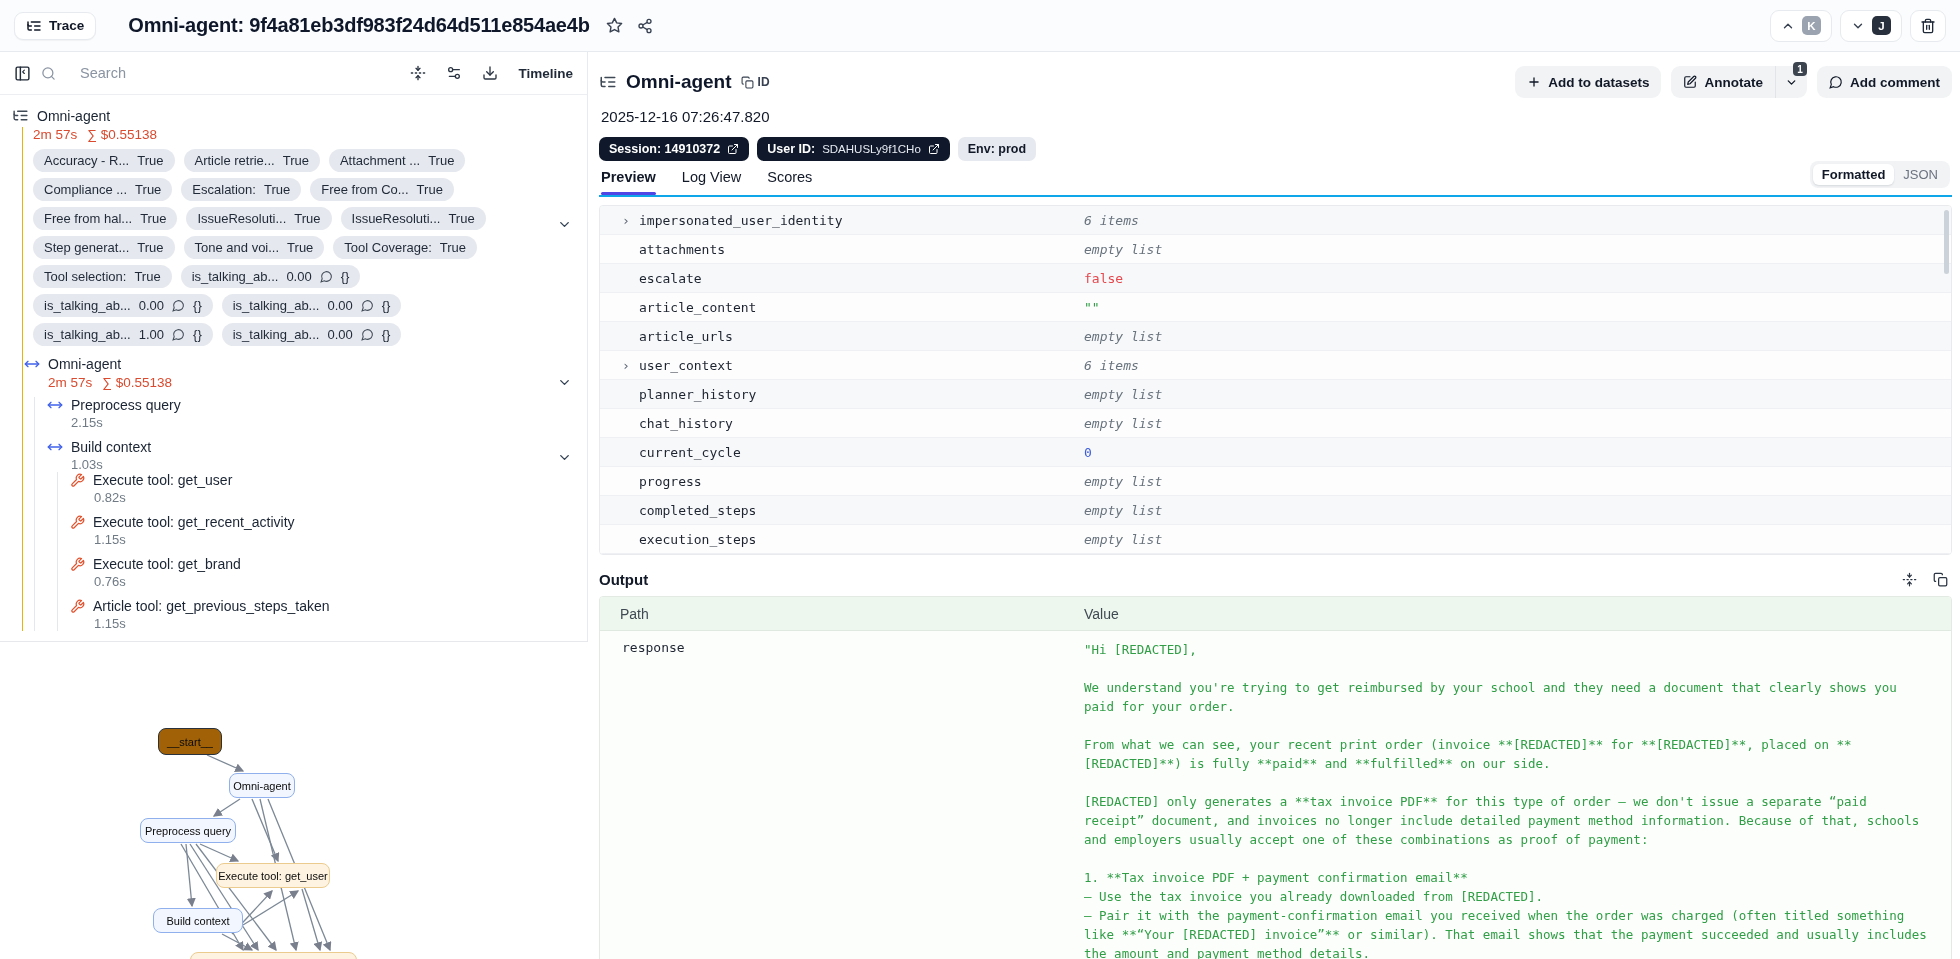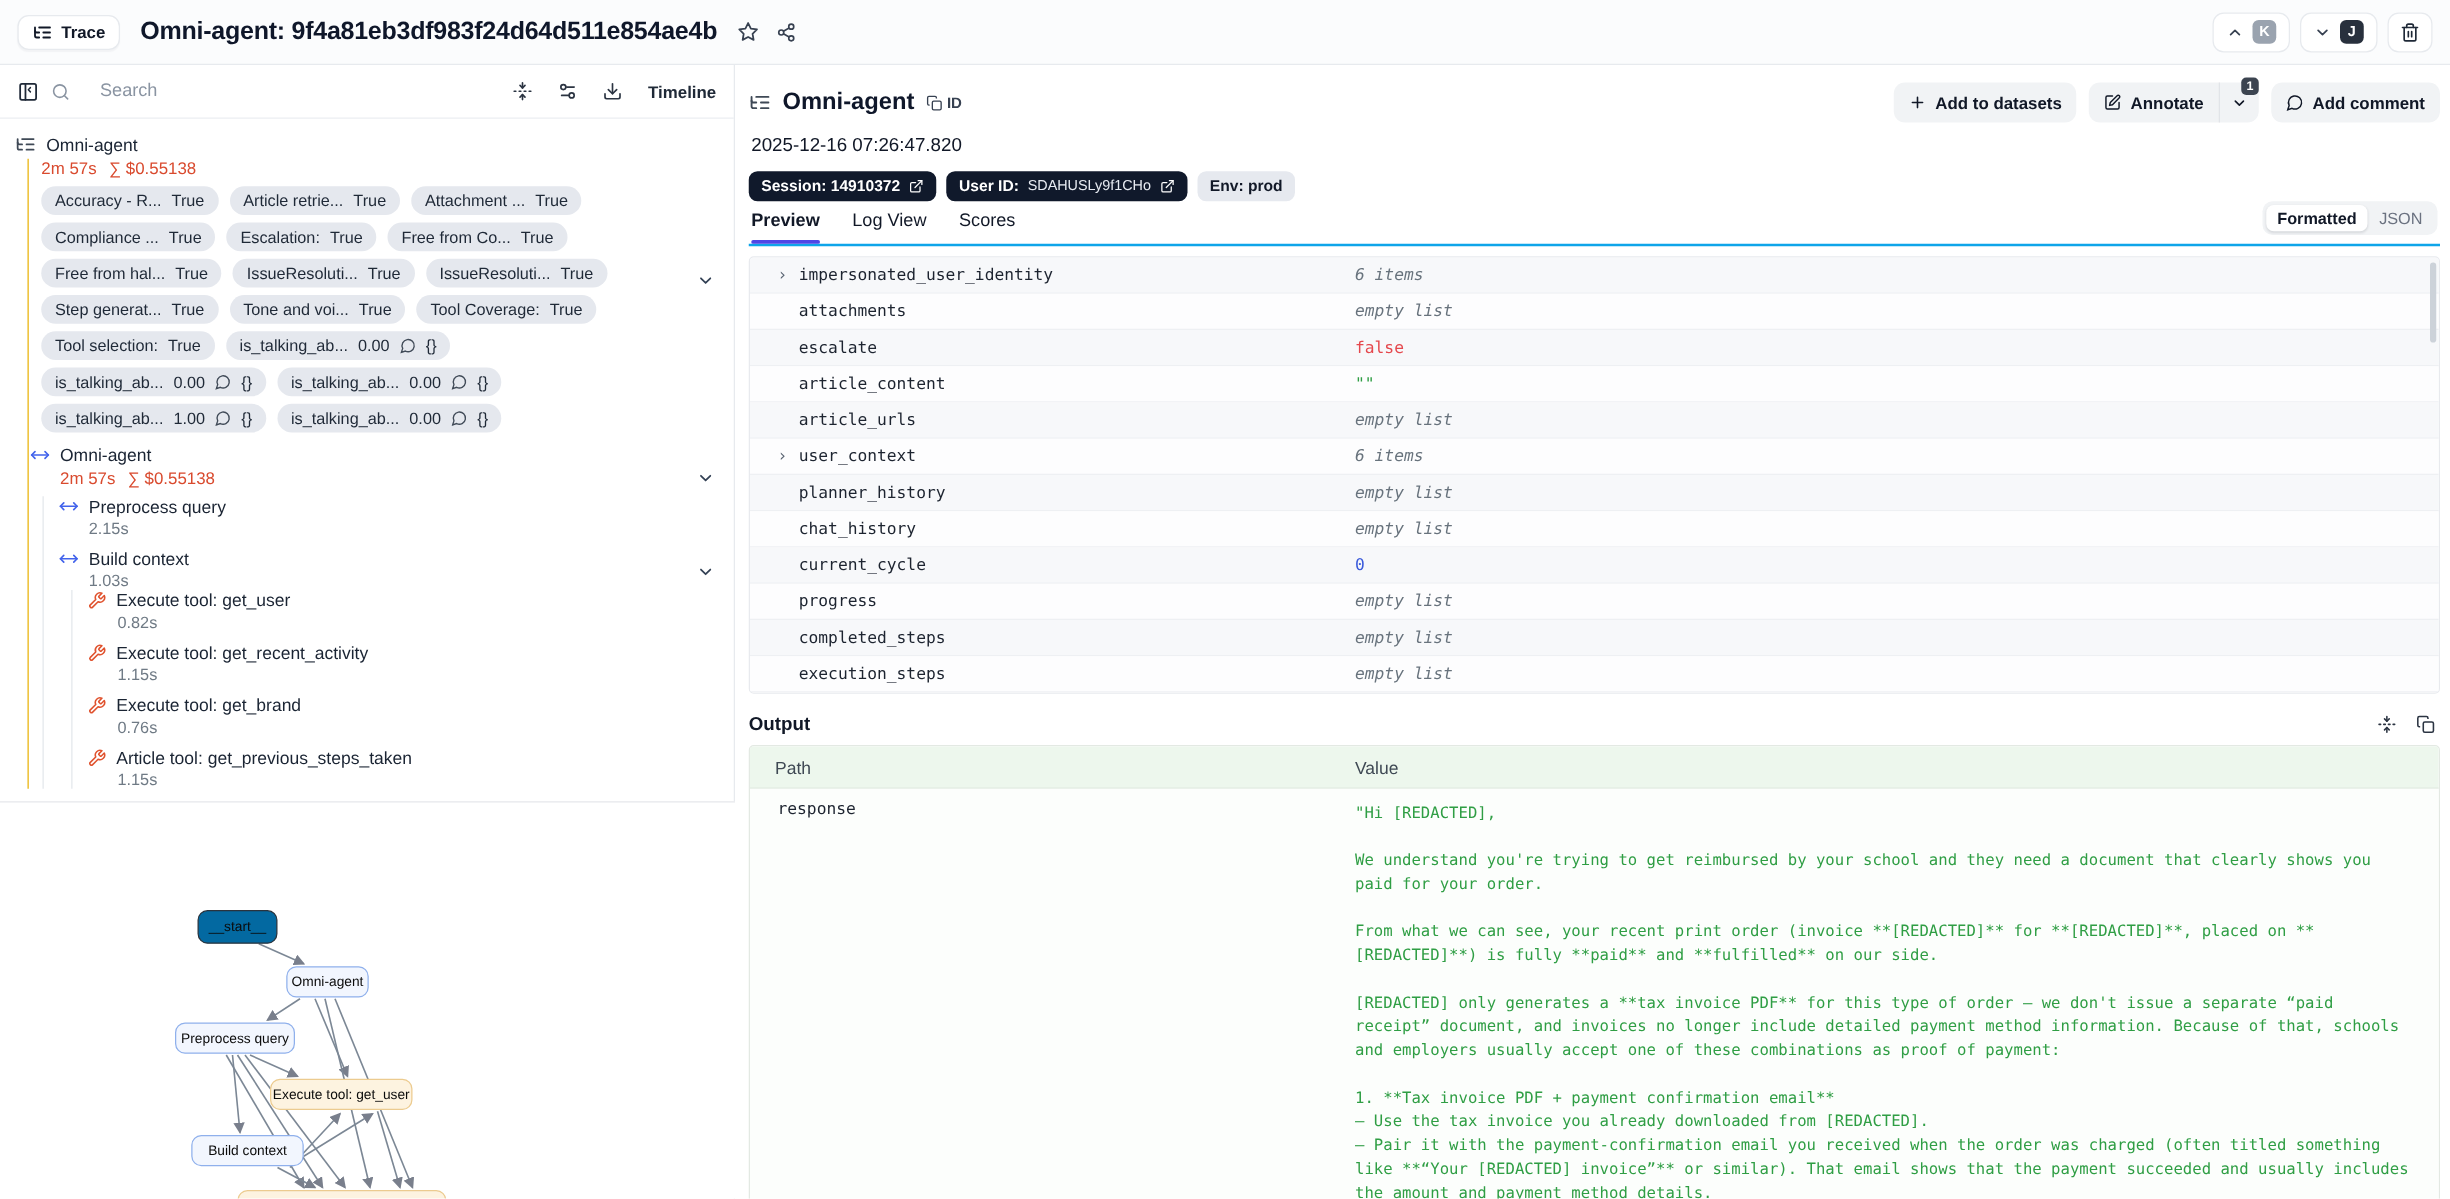--- a/index.html
+++ b/index.html
@@ -2,21 +2,21 @@
 <html><head>
 <meta charset="utf-8">
 <style>
   * { margin:0; padding:0; box-sizing:border-box; }
   html,body { width:1960px; height:959px; background:#fff; font-family:"Liberation Sans",sans-serif; color:#111827; }
   .app { position:relative; width:1960px; height:959px; overflow:hidden; background:#fff; }
 
   
   .topbar { position:absolute; top:0; left:0; width:1960px; height:52px; background:#fbfcfd; border-bottom:1px solid #e7eaee; display:flex; align-items:center; padding:4px 14px; }
   .trace-chip { display:flex; align-items:center; gap:7px; background:#fff; border:1px solid #e7eaee; border-radius:9px; padding:5px 11px; font-size:13.5px; font-weight:700; color:#111827; box-shadow:0 1px 1px rgba(16,24,40,.04); }
-  .topbar-title { margin-left:16px; font-size:20px; font-weight:700; color:#0f172a; letter-spacing:-.2px; }
+  .topbar-title { margin-left:32px; font-size:20px; font-weight:700; color:#0f172a; letter-spacing:-.2px; }
   .topbar-icons { display:flex; align-items:center; gap:14px; margin-left:16px; color:#374151; }
   .topbar-right { margin-left:auto; display:flex; align-items:center; gap:8px; }
   .nav-btn { display:flex; align-items:center; gap:7px; background:#fff; border:1px solid #e7eaee; border-radius:9px; height:32px; padding:0 10px; cursor:pointer; }
   .key-badge { width:19px; height:19px; border-radius:5px; color:#fff; font-size:11.5px; font-weight:700; display:flex; align-items:center; justify-content:center; }
   .key-badge.gray { background:#9aa3af; }
   .key-badge.dark { background:#28303d; }
   .icon-btn { display:flex; align-items:center; justify-content:center; background:#fff; border:1px solid #e7eaee; border-radius:9px; height:32px; width:36px; cursor:pointer; color:#1f2937; }
 
   
   .sidebar { position:absolute; top:52px; left:0; width:588px; height:907px; background:#fff; border-right:1px solid #e7eaee; }
@@ -40,21 +40,21 @@
   .t-dur { font-size:13px; color:#6f7a85; margin:2px 0 0 24px; }
   .mh-icon { color:#4263eb; flex:0 0 auto; }
   .wr-icon { color:#e0532f; flex:0 0 auto; }
   .tree-ic { color:#3f4956; flex:0 0 auto; }
   .node-chev { position:absolute; left:552px; width:24px; height:24px; display:flex; align-items:center; justify-content:center; color:#334155; cursor:pointer; }
 
   
   .graph { position:absolute; left:0; top:589px; width:588px; height:318px; border-top:1px solid #e6e8ec; overflow:hidden; background:#fff; }
   .graph svg.edges { position:absolute; left:0; top:0; }
   .gnode { position:absolute; display:flex; align-items:center; justify-content:center; font-size:11px; color:#0b0b0b; border-radius:8px; white-space:nowrap; overflow:hidden; cursor:pointer; }
-  .gnode.start { background:#0369a1; border:1.6px solid #2a333d; font-weight:400; }
+  .gnode.start { background:#a16207; border:1.6px solid #2a333d; font-weight:400; }
   .gnode.agent { background:#f2f6fe; border:1.6px solid #8fb0ec; }
   .gnode.tool  { background:#fdf3e0; border:1.6px solid #eccb8f; }
 
   
   .main { position:absolute; top:52px; left:588px; width:1372px; height:907px; background:#fff; padding:10px 8px 0 11px; }
   .head-row { display:flex; align-items:center; height:40px; }
   .main-title-group { display:flex; align-items:center; gap:9px; }
   .main-title { font-size:19px; font-weight:700; color:#0f172a; }
   .id-chip { display:flex; align-items:center; gap:4px; font-size:12px; font-weight:700; color:#374151; cursor:pointer; }
   .actions { margin-left:auto; display:flex; align-items:center; gap:10px; }

